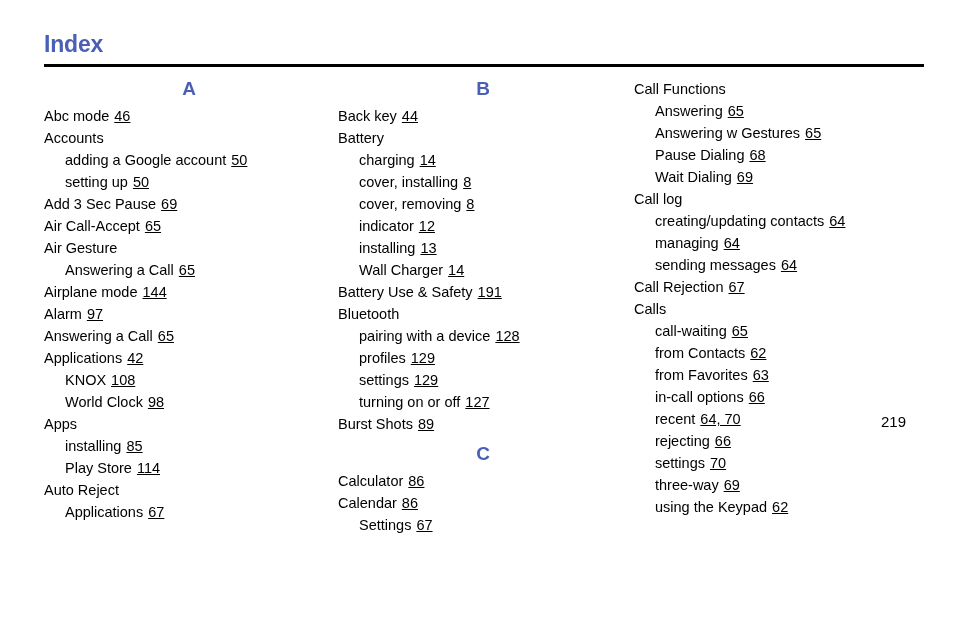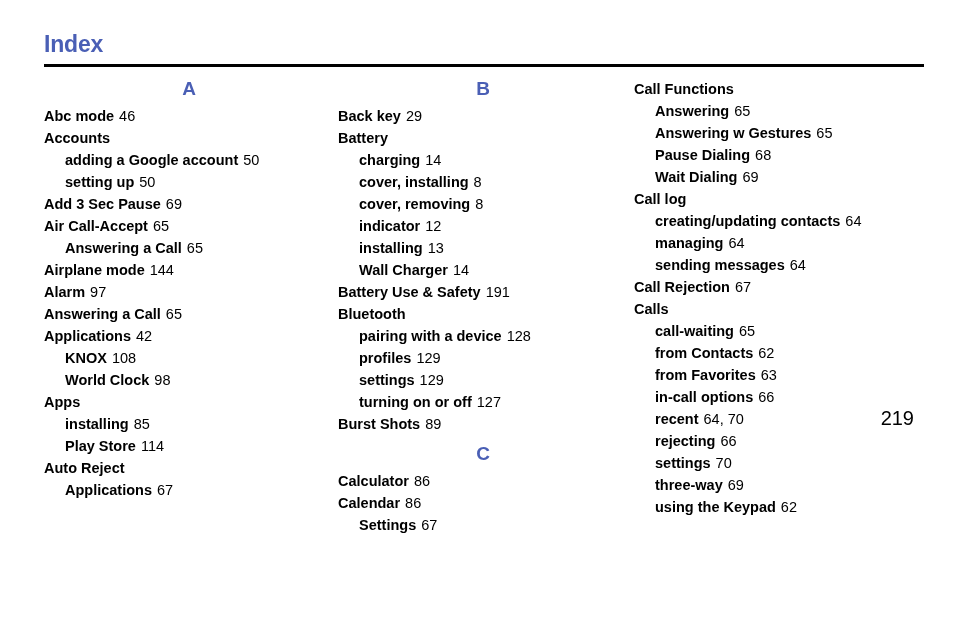--- a/index.html
+++ b/index.html
@@ -75,31 +75,32 @@
   }
   .entry.main {
     font-weight: bold;
     padding-left: 0;
   }
   .entry.sub {
     font-weight: normal;
     padding-left: 21px;
   }
   .entry .term {
-    font-weight: bold;
+    font-weight: normal;
   }
   .entry .pages {
     font-weight: normal;
     margin-left: 5px;
+    text-decoration: underline;
   }
   .folio {
     position: absolute;
-    right: 40px;
+    right: 48px;
     bottom: 22px;
-    font-size: 20px;
+    font-size: 15px;
     color: #000000;
   }
 </style>
 </head>
 <body>
 
 <div class="page">
 
   <div class="page-title">Index</div>
 
@@ -109,39 +110,40 @@
 
     <div class="column col-1">
       <div class="letter-heading">A</div>
       <div id="col1-entries">
           <div class="entry main"><span class="term">Abc mode</span><span class="pages">46</span></div>
           <div class="entry main"><span class="term">Accounts</span></div>
           <div class="entry sub"><span class="term">adding a Google account</span><span class="pages">50</span></div>
           <div class="entry sub"><span class="term">setting up</span><span class="pages">50</span></div>
           <div class="entry main"><span class="term">Add 3 Sec Pause</span><span class="pages">69</span></div>
           <div class="entry main"><span class="term">Air Call-Accept</span><span class="pages">65</span></div>
+          <div class="entry main"><span class="term">Air Gesture</span></div>
           <div class="entry sub"><span class="term">Answering a Call</span><span class="pages">65</span></div>
           <div class="entry main"><span class="term">Airplane mode</span><span class="pages">144</span></div>
           <div class="entry main"><span class="term">Alarm</span><span class="pages">97</span></div>
           <div class="entry main"><span class="term">Answering a Call</span><span class="pages">65</span></div>
           <div class="entry main"><span class="term">Applications</span><span class="pages">42</span></div>
           <div class="entry sub"><span class="term">KNOX</span><span class="pages">108</span></div>
           <div class="entry sub"><span class="term">World Clock</span><span class="pages">98</span></div>
           <div class="entry main"><span class="term">Apps</span></div>
           <div class="entry sub"><span class="term">installing</span><span class="pages">85</span></div>
           <div class="entry sub"><span class="term">Play Store</span><span class="pages">114</span></div>
           <div class="entry main"><span class="term">Auto Reject</span></div>
           <div class="entry sub"><span class="term">Applications</span><span class="pages">67</span></div>
         </div>
     </div>
 
     <div class="column col-2">
       <div class="letter-heading">B</div>
       <div id="col2-entries">
-          <div class="entry main"><span class="term">Back key</span><span class="pages">29</span></div>
+          <div class="entry main"><span class="term">Back key</span><span class="pages">44</span></div>
           <div class="entry main"><span class="term">Battery</span></div>
           <div class="entry sub"><span class="term">charging</span><span class="pages">14</span></div>
           <div class="entry sub"><span class="term">cover, installing</span><span class="pages">8</span></div>
           <div class="entry sub"><span class="term">cover, removing</span><span class="pages">8</span></div>
           <div class="entry sub"><span class="term">indicator</span><span class="pages">12</span></div>
           <div class="entry sub"><span class="term">installing</span><span class="pages">13</span></div>
           <div class="entry sub"><span class="term">Wall Charger</span><span class="pages">14</span></div>
           <div class="entry main"><span class="term">Battery Use &amp; Safety</span><span class="pages">191</span></div>
           <div class="entry main"><span class="term">Bluetooth</span></div>
           <div class="entry sub"><span class="term">pairing with a device</span><span class="pages">128</span></div>

